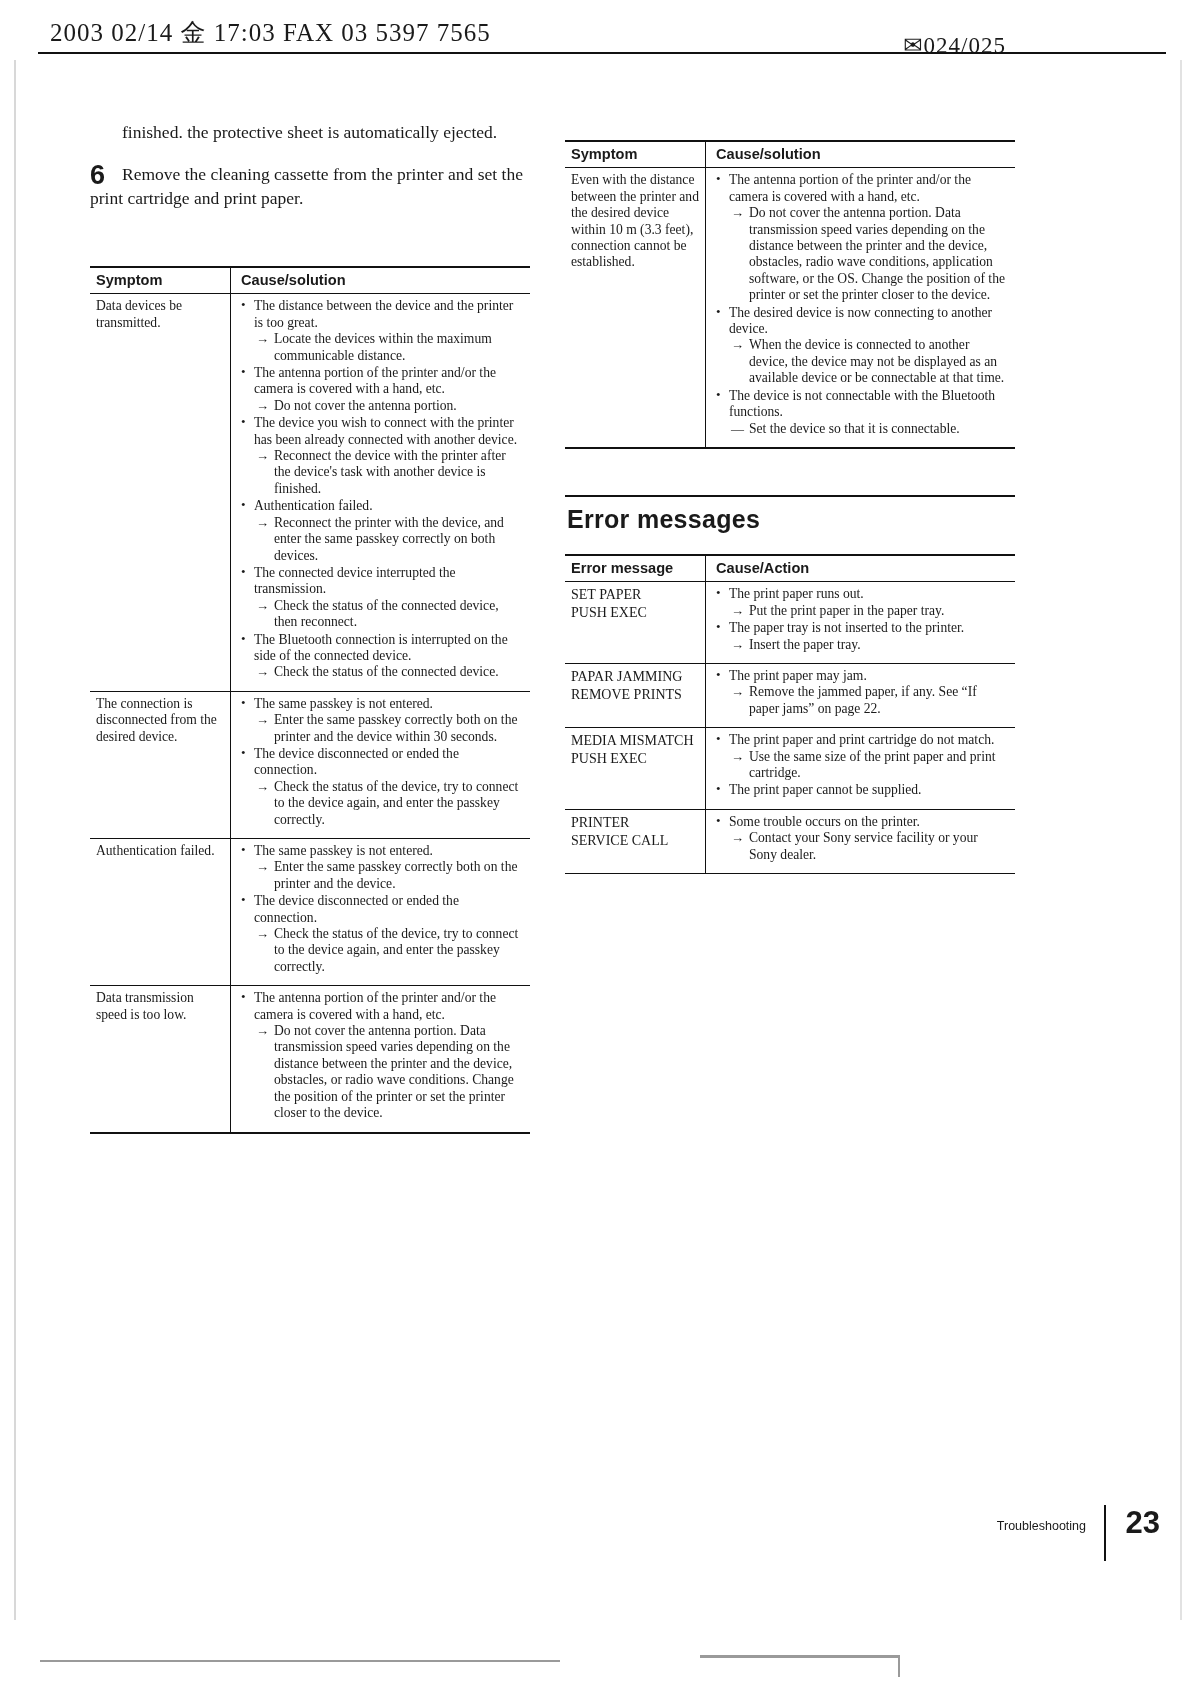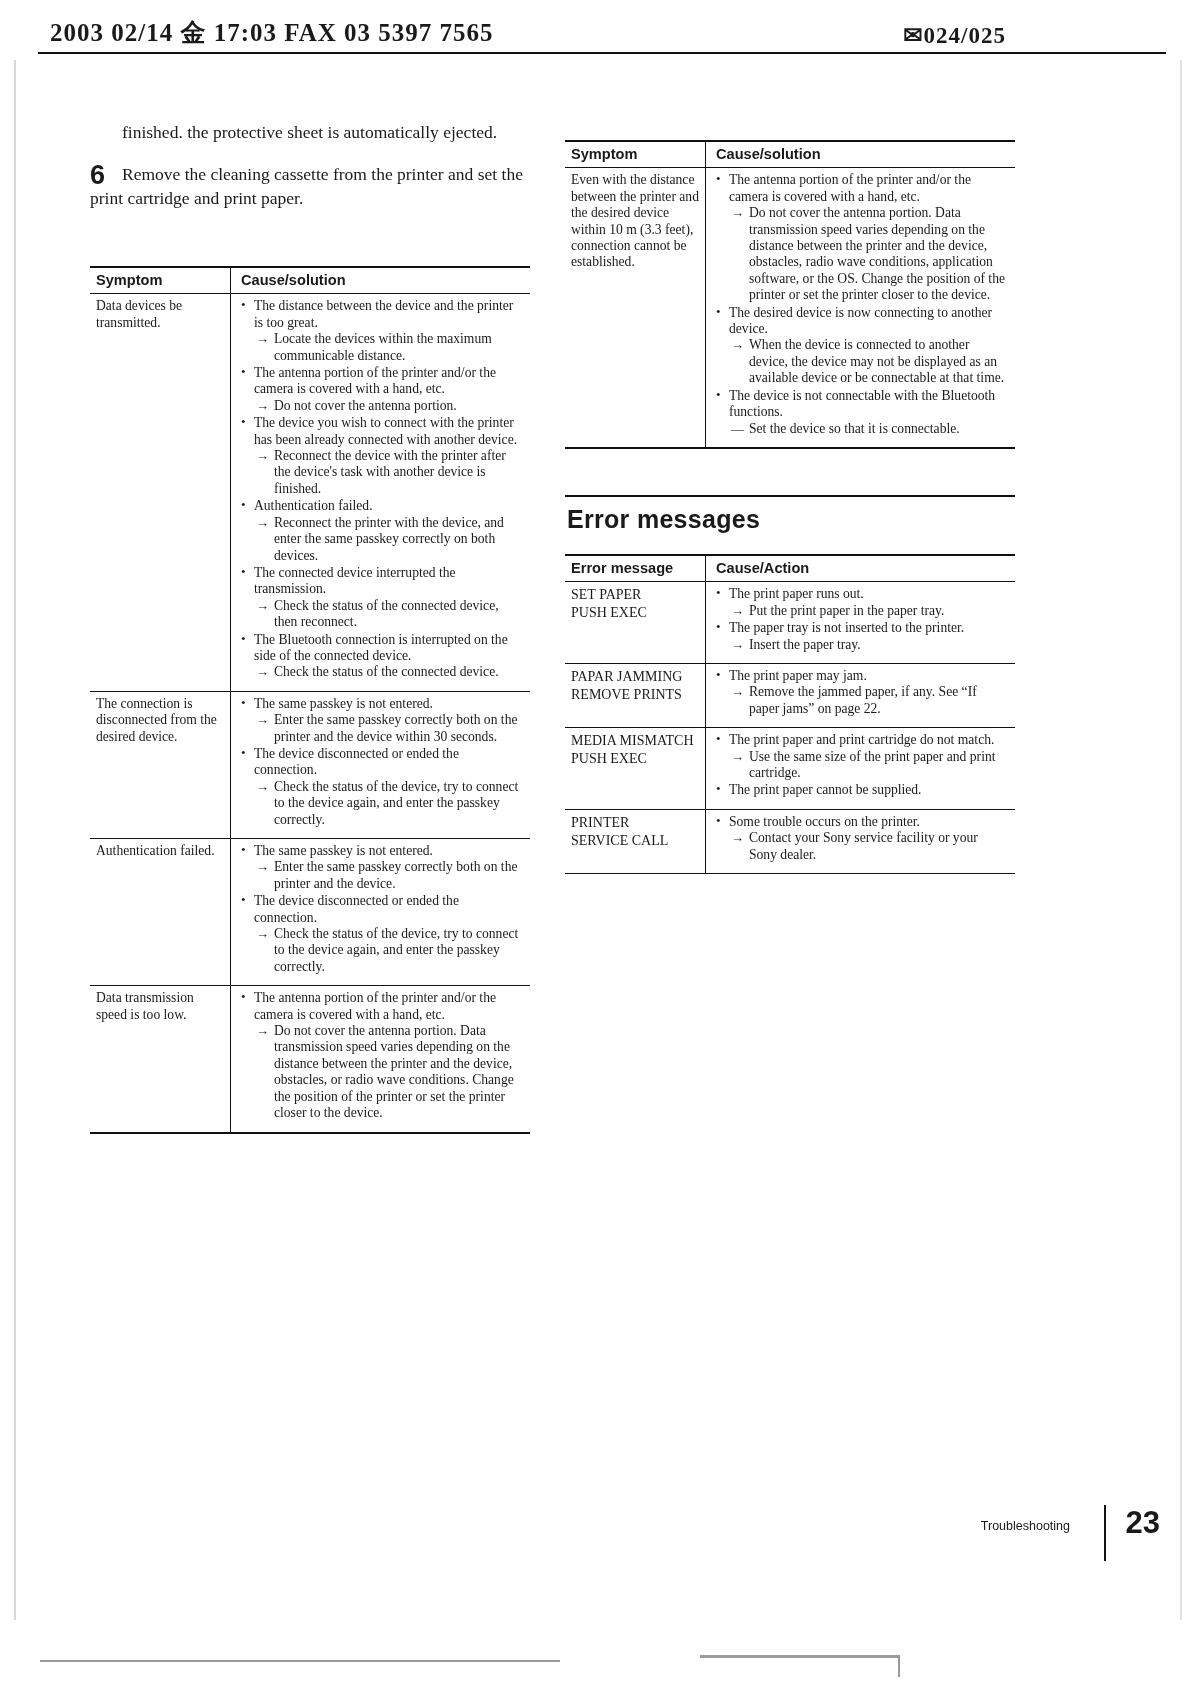--- a/index.html
+++ b/index.html
@@ -7,26 +7,26 @@
     width:1198px; height:1683px;
     background:#ffffff;
     font-family:"Liberation Serif", serif;
     color:#1a1a1a;
     position:relative;
     overflow:hidden;
   }
   .faxheader {
     position:absolute; top:10px; left:0; width:1046px; height:44px;
     font-family:"Liberation Serif", serif;
-    font-weight:bold;
+    font-weight:normal;
     font-size:25px;
     letter-spacing:1px;
   }
   .faxheader .left { position:absolute; left:50px; top:6px; white-space:nowrap; }
-  .faxheader .right { position:absolute; right:40px; top:12px; white-space:nowrap; font-size:23px; }
+  .faxheader .right { position:absolute; right:40px; top:22px; white-space:nowrap; font-size:23px; }
   .faxheader .rule {
     position:absolute; left:38px; top:42px; width:1128px; height:2px; background:#111;
   }
   .page {
     position:absolute; top:120px; left:0; width:1198px;
   }
   .colL { position:absolute; left:90px; top:0px; width:440px; }
   .colR { position:absolute; left:565px; top:20px; width:450px; }
 
   .para {
@@ -111,21 +111,21 @@
     content:"\2192";
     position:absolute; left:2px; top:0px;
     font-size:13px;
   }
   ul.sub > li.dash:before { content:"\2014"; }
 
   .footer {
     position:absolute; left:0; top:1505px; width:1198px;
   }
   .footer .label {
-    position:absolute; right:128px; top:14px;
+    position:absolute; right:112px; top:14px;
     font-family:"Liberation Sans", sans-serif;
     font-size:12.5px;
   }
   .footer .bar {
     position:absolute; right:92px; top:0px; width:2px; height:56px; background:#111;
   }
   .footer .pnum {
     position:absolute; right:38px; top:0px;
     font-family:"Liberation Sans", sans-serif;
     font-weight:bold;

